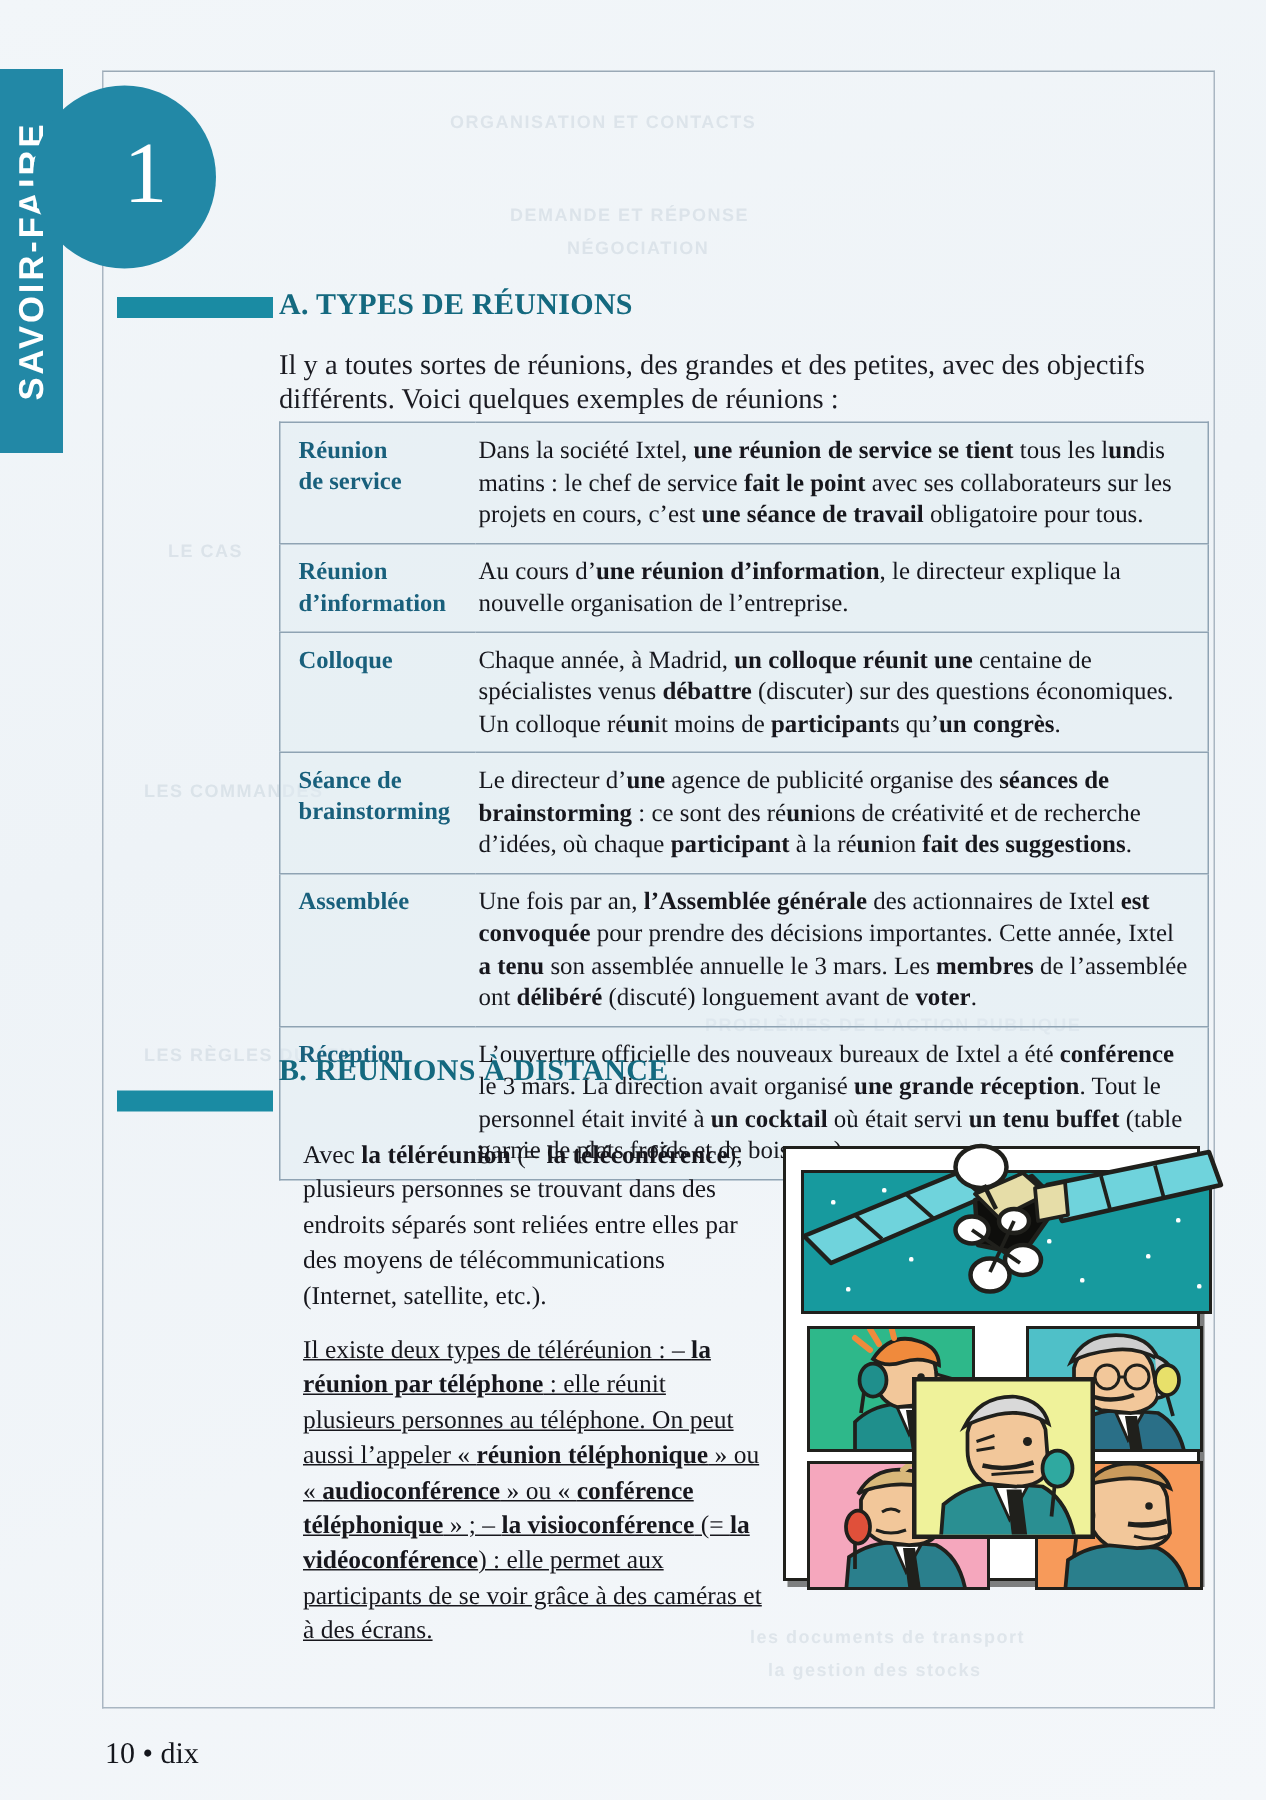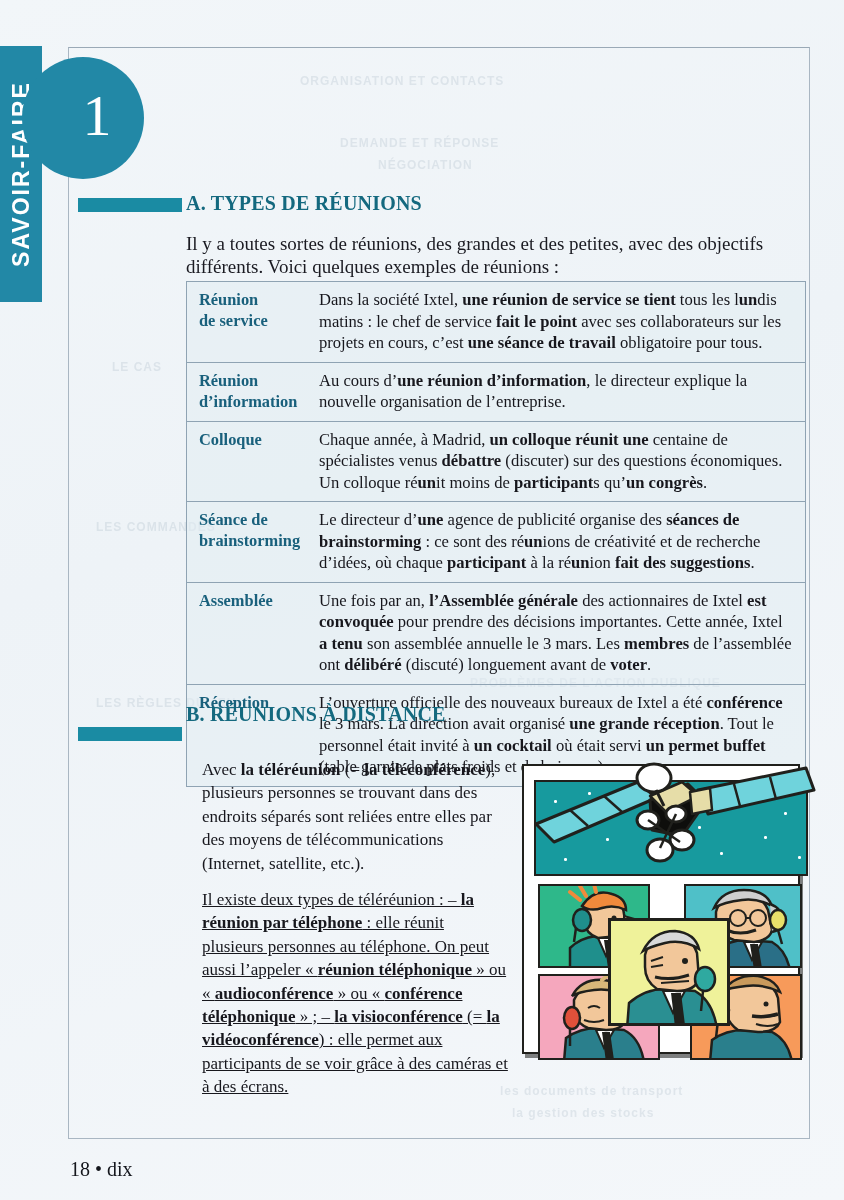--- a/index.html
+++ b/index.html
@@ -292,21 +292,21 @@
           <td class="lbl">Séance de
 brainstorming</td>
           <td class="body">Le directeur d’<b>une</b> agence de publicité organise des <b>séances de brainstorming</b> : ce sont des ré<b>un</b>ions de créativité et de recherche d’idées, où chaque <b>participant</b> à la ré<b>un</b>ion <b>fait des suggestions</b>.</td>
         </tr>
         <tr>
           <td class="lbl">Assemblée</td>
           <td class="body">Une fois par an, <b>l’Assemblée générale</b> des actionnaires de Ixtel <b>est convoquée</b> pour prendre des décisions importantes. Cette année, Ixtel <b>a tenu</b> son assemblée annuelle le 3 mars. Les <b>membres</b> de l’assemblée ont <b>délibéré</b> (discuté) longuement avant de <b>voter</b>.</td>
         </tr>
         <tr>
           <td class="lbl">Réception</td>
-          <td class="body">L’ouverture officielle des nouveaux bureaux de Ixtel a été <b>conférence</b> le 3 mars. La direction avait organisé <b>une</b> <b>grande réception</b>. Tout le personnel était invité à <b>un cocktail</b> où était servi <b>un</b> <b>permet</b> <b>buffet</b> (table garnie de plats froids et de boissons).</td>
+          <td class="body">L’ouverture officielle des nouveaux bureaux de Ixtel a été <b>conférence</b> le 3 mars. La direction avait organisé <b>une</b> <b>grande réception</b>. Tout le personnel était invité à <b>un cocktail</b> où était servi <b>un</b> <b>tenu</b> <b>buffet</b> (table garnie de plats froids et de boissons).</td>
         </tr>
       </tbody>
   </table>
 
   <div class="sect-bar" id="sect-b-bar"></div>
   <div class="sect-title" id="sect-b-title">B. RÉUNIONS À DISTANCE</div>
 
   <div class="b-text">
       <p>Avec <b>la téléréunion</b> (= <b>la téléconférence</b>), plusieurs personnes se trouvant dans des endroits séparés sont reliées entre elles par des moyens de télécommunications (Internet, satellite, etc.).</p>
       <p>Il existe deux types de téléréunion : – <b>la réunion par téléphone</b> : elle réunit plusieurs personnes au téléphone. On peut aussi l’appeler « <b>réunion téléphonique</b> » ou « <b>audioconférence</b> » ou « <b>conférence</b> <b>téléphonique</b> » ; – <b>la visioconférence</b> (= <b>la vidéoconférence</b>) : elle permet aux participants de se voir grâce à des caméras et à des écrans.</p>
@@ -437,16 +437,16 @@
           <path d="M50 62 L78 60" stroke="#20201c" stroke-width="2"></path>
           <ellipse cx="94" cy="58" rx="10" ry="12" fill="#2fa9a0" stroke="#20201c" stroke-width="2.5"></ellipse>
           <path d="M92 70 L90 90" stroke="#20201c" stroke-width="2.5"></path>
         </svg>
       </div>
 
     </div>
   </div>
 
   <div class="footer">
-    <span>18</span><span class="dot">•</span><span>dix</span>
+    <span>10</span><span class="dot">•</span><span>dix</span>
   </div>
 
 </div>
 
 </body></html>

